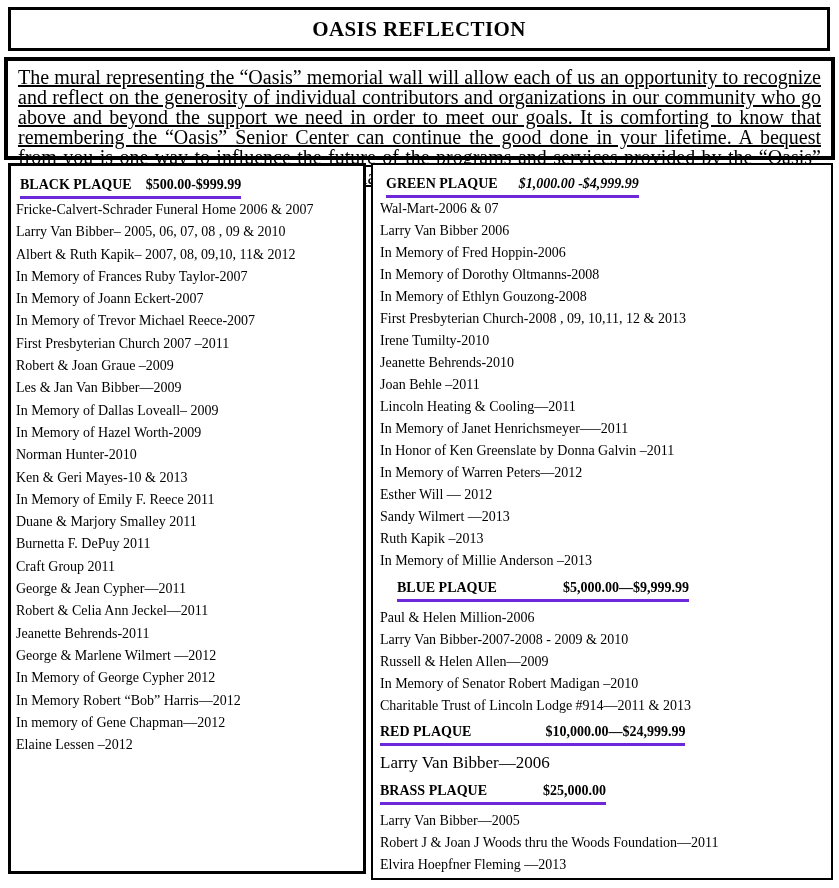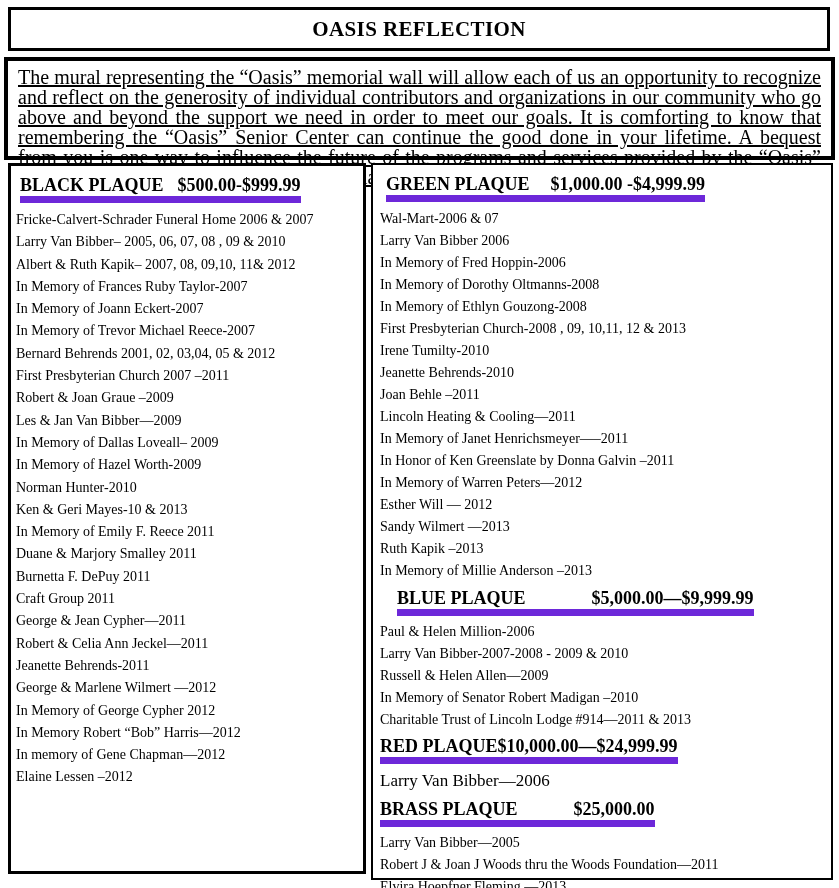--- a/index.html
+++ b/index.html
@@ -28,38 +28,38 @@
     text-align: justify;
     text-decoration: underline;
   }
 
   .col { position: absolute; top: 163px; background: #fff; }
   .left-box  { left: 8px;   width: 358px; height: 711px; border: 3px solid #000; padding: 0 3px 0 5px; }
   .right-box { left: 371px; width: 462px; height: 717px; border: 2px solid #000; padding: 0 4px 0 7px; }
 
   .sec-head {
     display: inline-block;
-    font-weight: bold; font-size: 18px; line-height: 20px;
-    border-bottom: 7px solid #6d28d9;
+    font-weight: bold; font-size: 14px; line-height: 20px;
+    border-bottom: 3px solid #6d28d9;
     padding-bottom: 1px;
     white-space: nowrap;
   }
   .head-black { margin: 9px 0 0 4px; }
   .head-green { margin: 9px 0 0 6px; }
   .head-blue  { margin: 6px 0 0 17px; }
   .head-red   { margin: 5px 0 0 0; }
   .head-brass { margin: 5px 0 0 0; }
 
   .range-black { margin-left: 14px; }
-  .range-green { margin-left: 21px; }
+  .range-green { margin-left: 21px; font-style: italic; }
   .range-blue  { margin-left: 66px; }
-  .range-red   { }
+  .range-red   { margin-left: 74px; }
   .range-brass { margin-left: 56px; }
 
-  .list { margin-top: 6px; }
+  .list { }
   .item {
     font-size: 14px;
     height: 22.3px; line-height: 22.3px;
     white-space: nowrap; overflow: hidden;
   }
   .right-box .item { height: 22px; line-height: 22px; }
   .item-large {
     font-size: 17px;
     height: 26px; line-height: 26px;
     white-space: nowrap;
@@ -82,21 +82,20 @@
     <div class="sec-head head-black">
       <span>BLACK PLAQUE</span><span class="range-black">$500.00-$999.99</span>
     </div>
     <div class="list">
         <div class="item">Fricke-Calvert-Schrader Funeral Home 2006 &amp; 2007</div>
         <div class="item">Larry Van Bibber– 2005, 06, 07, 08 , 09 &amp; 2010</div>
         <div class="item">Albert &amp; Ruth Kapik– 2007, 08, 09,10, 11&amp; 2012</div>
         <div class="item">In Memory of Frances Ruby Taylor-2007</div>
         <div class="item">In Memory of Joann Eckert-2007</div>
         <div class="item">In Memory of Trevor Michael Reece-2007</div>
-        <div class="item">Bernard Behrends 2001, 02, 03,04, 05 &amp; 2012</div>
         <div class="item">First Presbyterian Church 2007 –2011</div>
         <div class="item">Robert &amp; Joan Graue –2009</div>
         <div class="item">Les &amp; Jan Van Bibber—2009</div>
         <div class="item">In Memory of Dallas Loveall– 2009</div>
         <div class="item">In Memory of Hazel Worth-2009</div>
         <div class="item">Norman Hunter-2010</div>
         <div class="item">Ken &amp; Geri Mayes-10 &amp; 2013</div>
         <div class="item">In Memory of  Emily F. Reece  2011</div>
         <div class="item">Duane &amp; Marjory Smalley 2011</div>
         <div class="item">Burnetta F. DePuy 2011</div>

